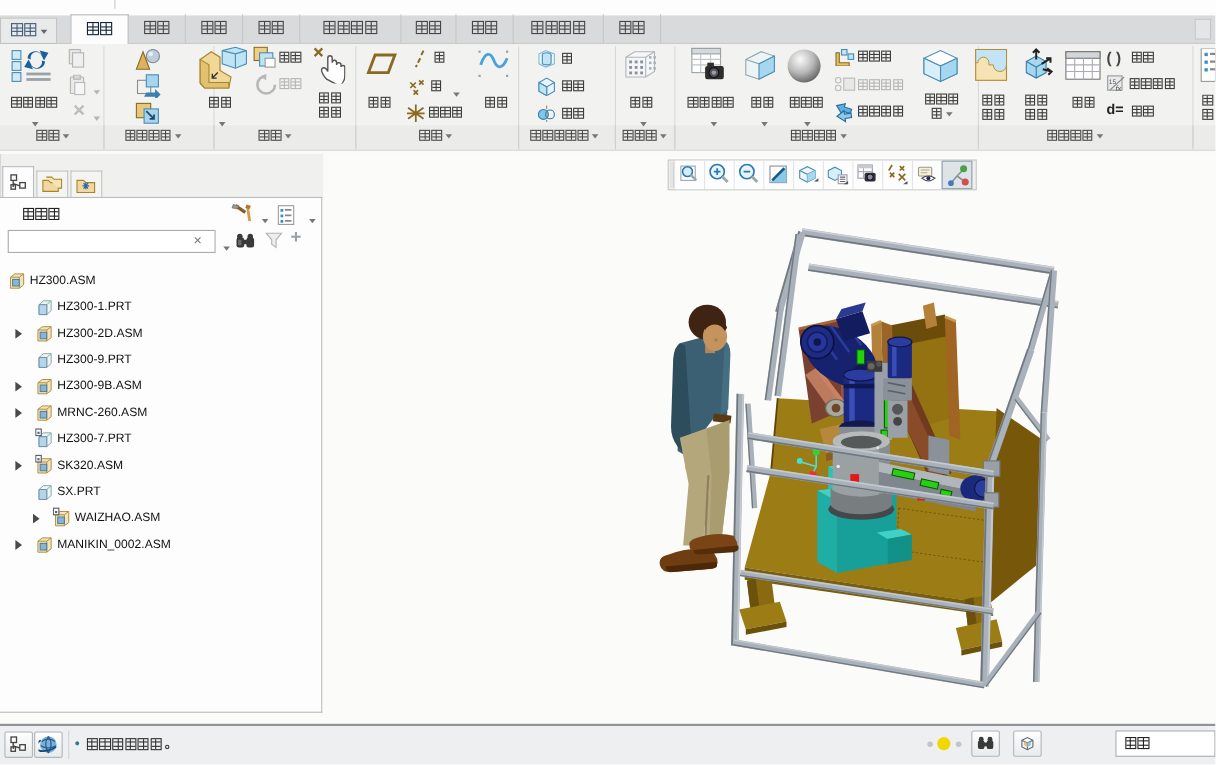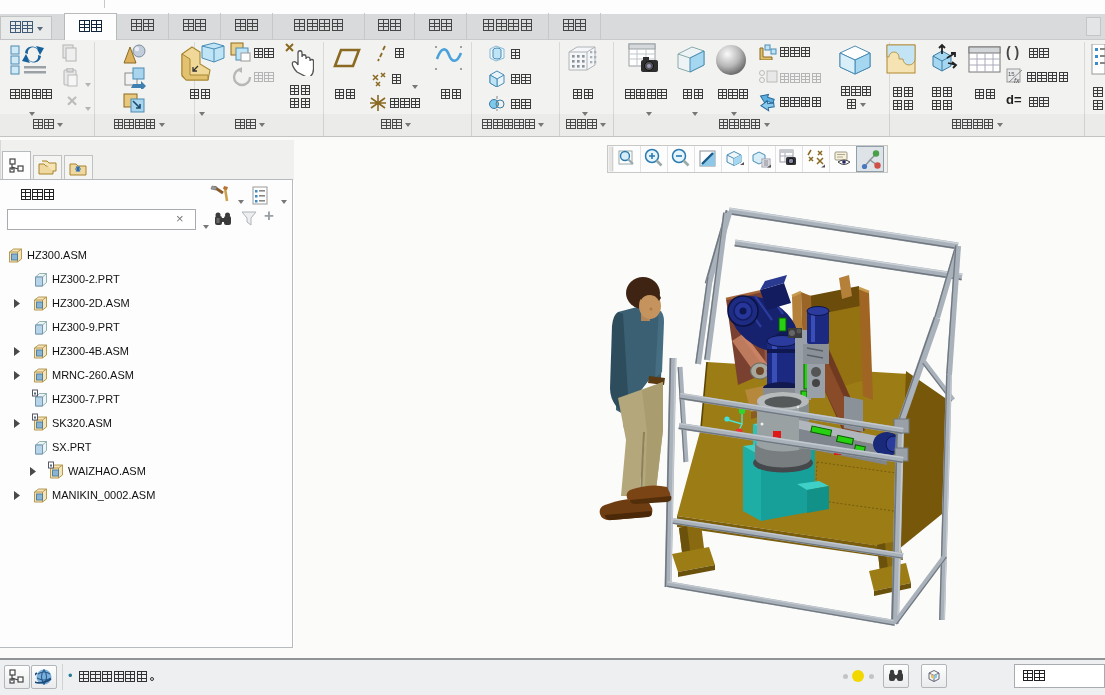--- a/index.html
+++ b/index.html
@@ -358,21 +358,21 @@
       <rect x="3" y="6" width="6" height="6" fill="#8ab4d4" stroke="#4a7a9a" stroke-width="0.9"></rect>
     </svg>
     <span class="a" style="left:27px;top:2px">HZ300.ASM</span>
   </div>
 <div class="a treerow" style="left:0;top:271px;z-index:4;width:290px">
     <svg class="a" style="left:33px;top:1px" width="15" height="15" viewBox="0 0 14 15">
       <path d="M2,5 l4,-3.5 7,0 0,9 -4,3.5 -7,0 z" fill="#eef3f6" stroke="#8aa" stroke-width="0.9"></path>
       <path d="M2,5 l7,0 4,-3.5 M9,5 l0,9" fill="none" stroke="#8aa" stroke-width="0.9"></path>
       <path d="M2,5 l7,0 0,9 -7,0 z" fill="#b8d4e8" stroke="#6a92ac" stroke-width="0.9"></path>
     </svg>
-    <span class="a" style="left:52px;top:2px">HZ300-2.PRT</span>
+    <span class="a" style="left:52px;top:2px">HZ300-1.PRT</span>
   </div>
 <div class="a treerow" style="left:0;top:295px;z-index:4;width:290px">
     <svg class="a" style="left:13px;top:4px" width="8" height="9">
       <path d="M1,0 L7,4.5 1,9 z" fill="#4a4a4a"></path>
     </svg>
     <svg class="a" style="left:33px;top:1px" width="15" height="15" viewBox="0 0 14 15">
       <path d="M1,4 l4,-3 8,0 0,10 -4,3 -8,0 z" fill="#f4e4bc" stroke="#b09040" stroke-width="0.9"></path>
       <path d="M1,4 l8,0 4,-3 M9,4 l0,10" fill="none" stroke="#b09040" stroke-width="0.9"></path>
       <rect x="3" y="6" width="6" height="6" fill="#8ab4d4" stroke="#4a7a9a" stroke-width="0.9"></rect>
     </svg>
@@ -388,21 +388,21 @@
   </div>
 <div class="a treerow" style="left:0;top:343px;z-index:4;width:290px">
     <svg class="a" style="left:13px;top:4px" width="8" height="9">
       <path d="M1,0 L7,4.5 1,9 z" fill="#4a4a4a"></path>
     </svg>
     <svg class="a" style="left:33px;top:1px" width="15" height="15" viewBox="0 0 14 15">
       <path d="M1,4 l4,-3 8,0 0,10 -4,3 -8,0 z" fill="#f4e4bc" stroke="#b09040" stroke-width="0.9"></path>
       <path d="M1,4 l8,0 4,-3 M9,4 l0,10" fill="none" stroke="#b09040" stroke-width="0.9"></path>
       <rect x="3" y="6" width="6" height="6" fill="#8ab4d4" stroke="#4a7a9a" stroke-width="0.9"></rect>
     </svg>
-    <span class="a" style="left:52px;top:2px">HZ300-4B.ASM</span>
+    <span class="a" style="left:52px;top:2px">HZ300-9B.ASM</span>
   </div>
 <div class="a treerow" style="left:0;top:367px;z-index:4;width:290px">
     <svg class="a" style="left:13px;top:4px" width="8" height="9">
       <path d="M1,0 L7,4.5 1,9 z" fill="#4a4a4a"></path>
     </svg>
     <svg class="a" style="left:33px;top:1px" width="15" height="15" viewBox="0 0 14 15">
       <path d="M1,4 l4,-3 8,0 0,10 -4,3 -8,0 z" fill="#f4e4bc" stroke="#b09040" stroke-width="0.9"></path>
       <path d="M1,4 l8,0 4,-3 M9,4 l0,10" fill="none" stroke="#b09040" stroke-width="0.9"></path>
       <rect x="3" y="6" width="6" height="6" fill="#8ab4d4" stroke="#4a7a9a" stroke-width="0.9"></rect>
     </svg>

